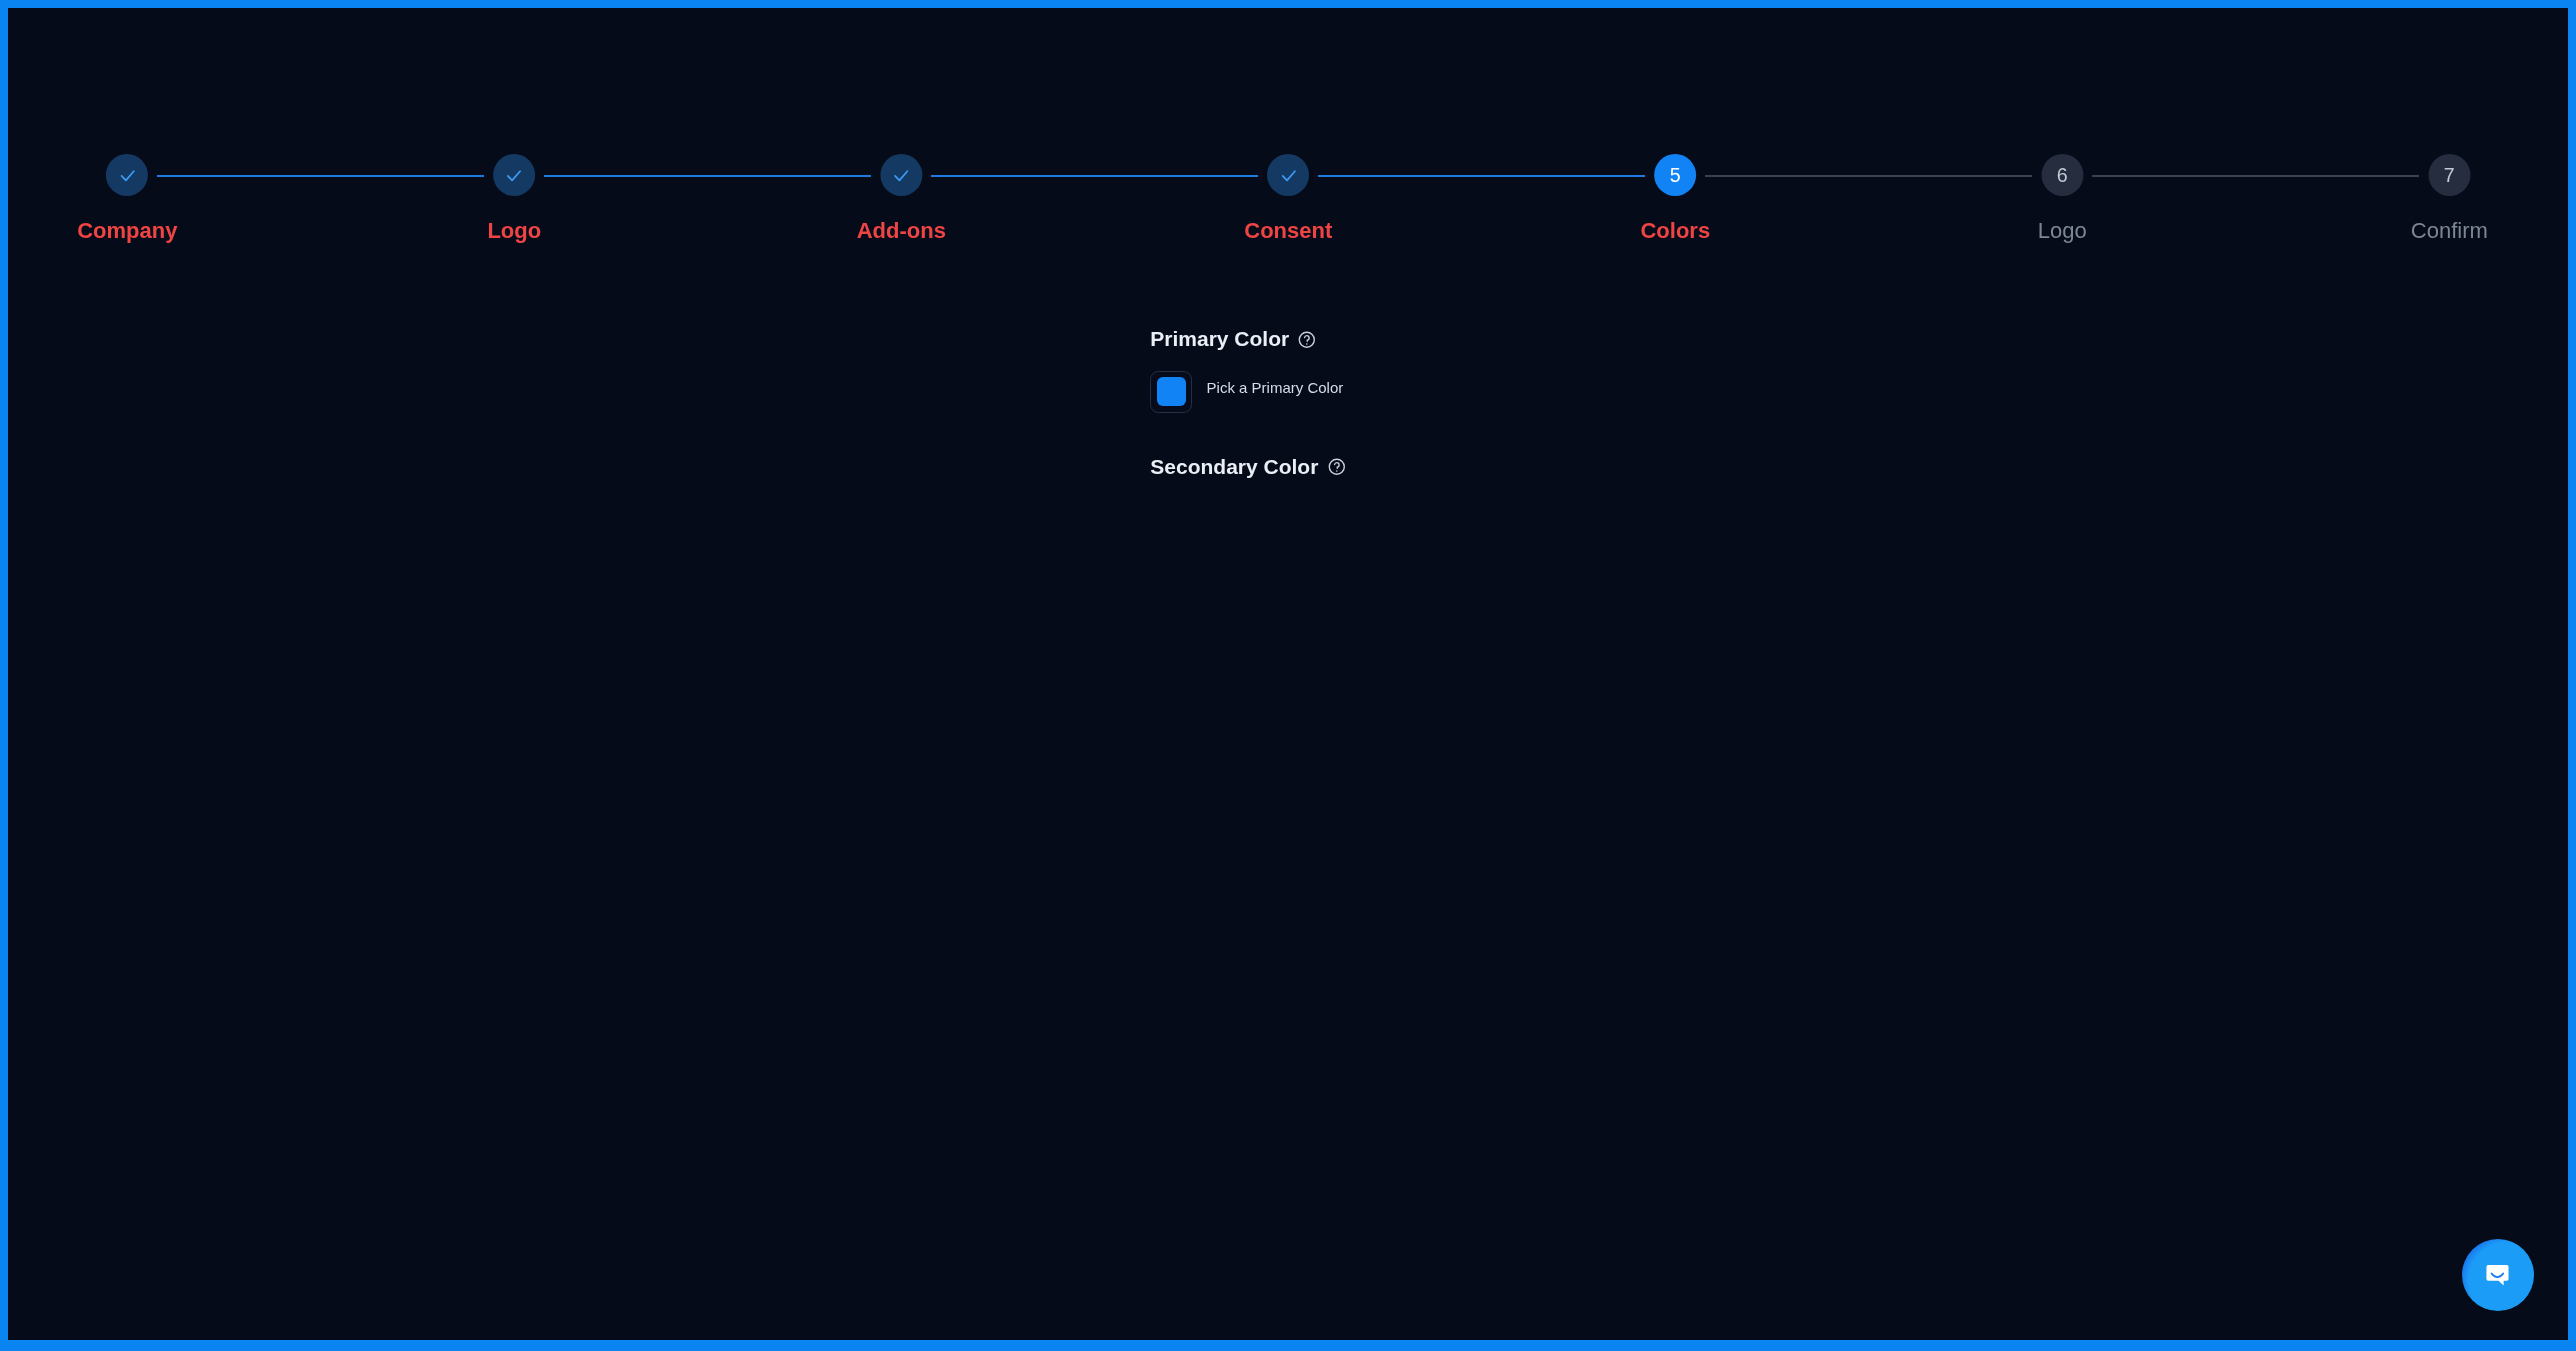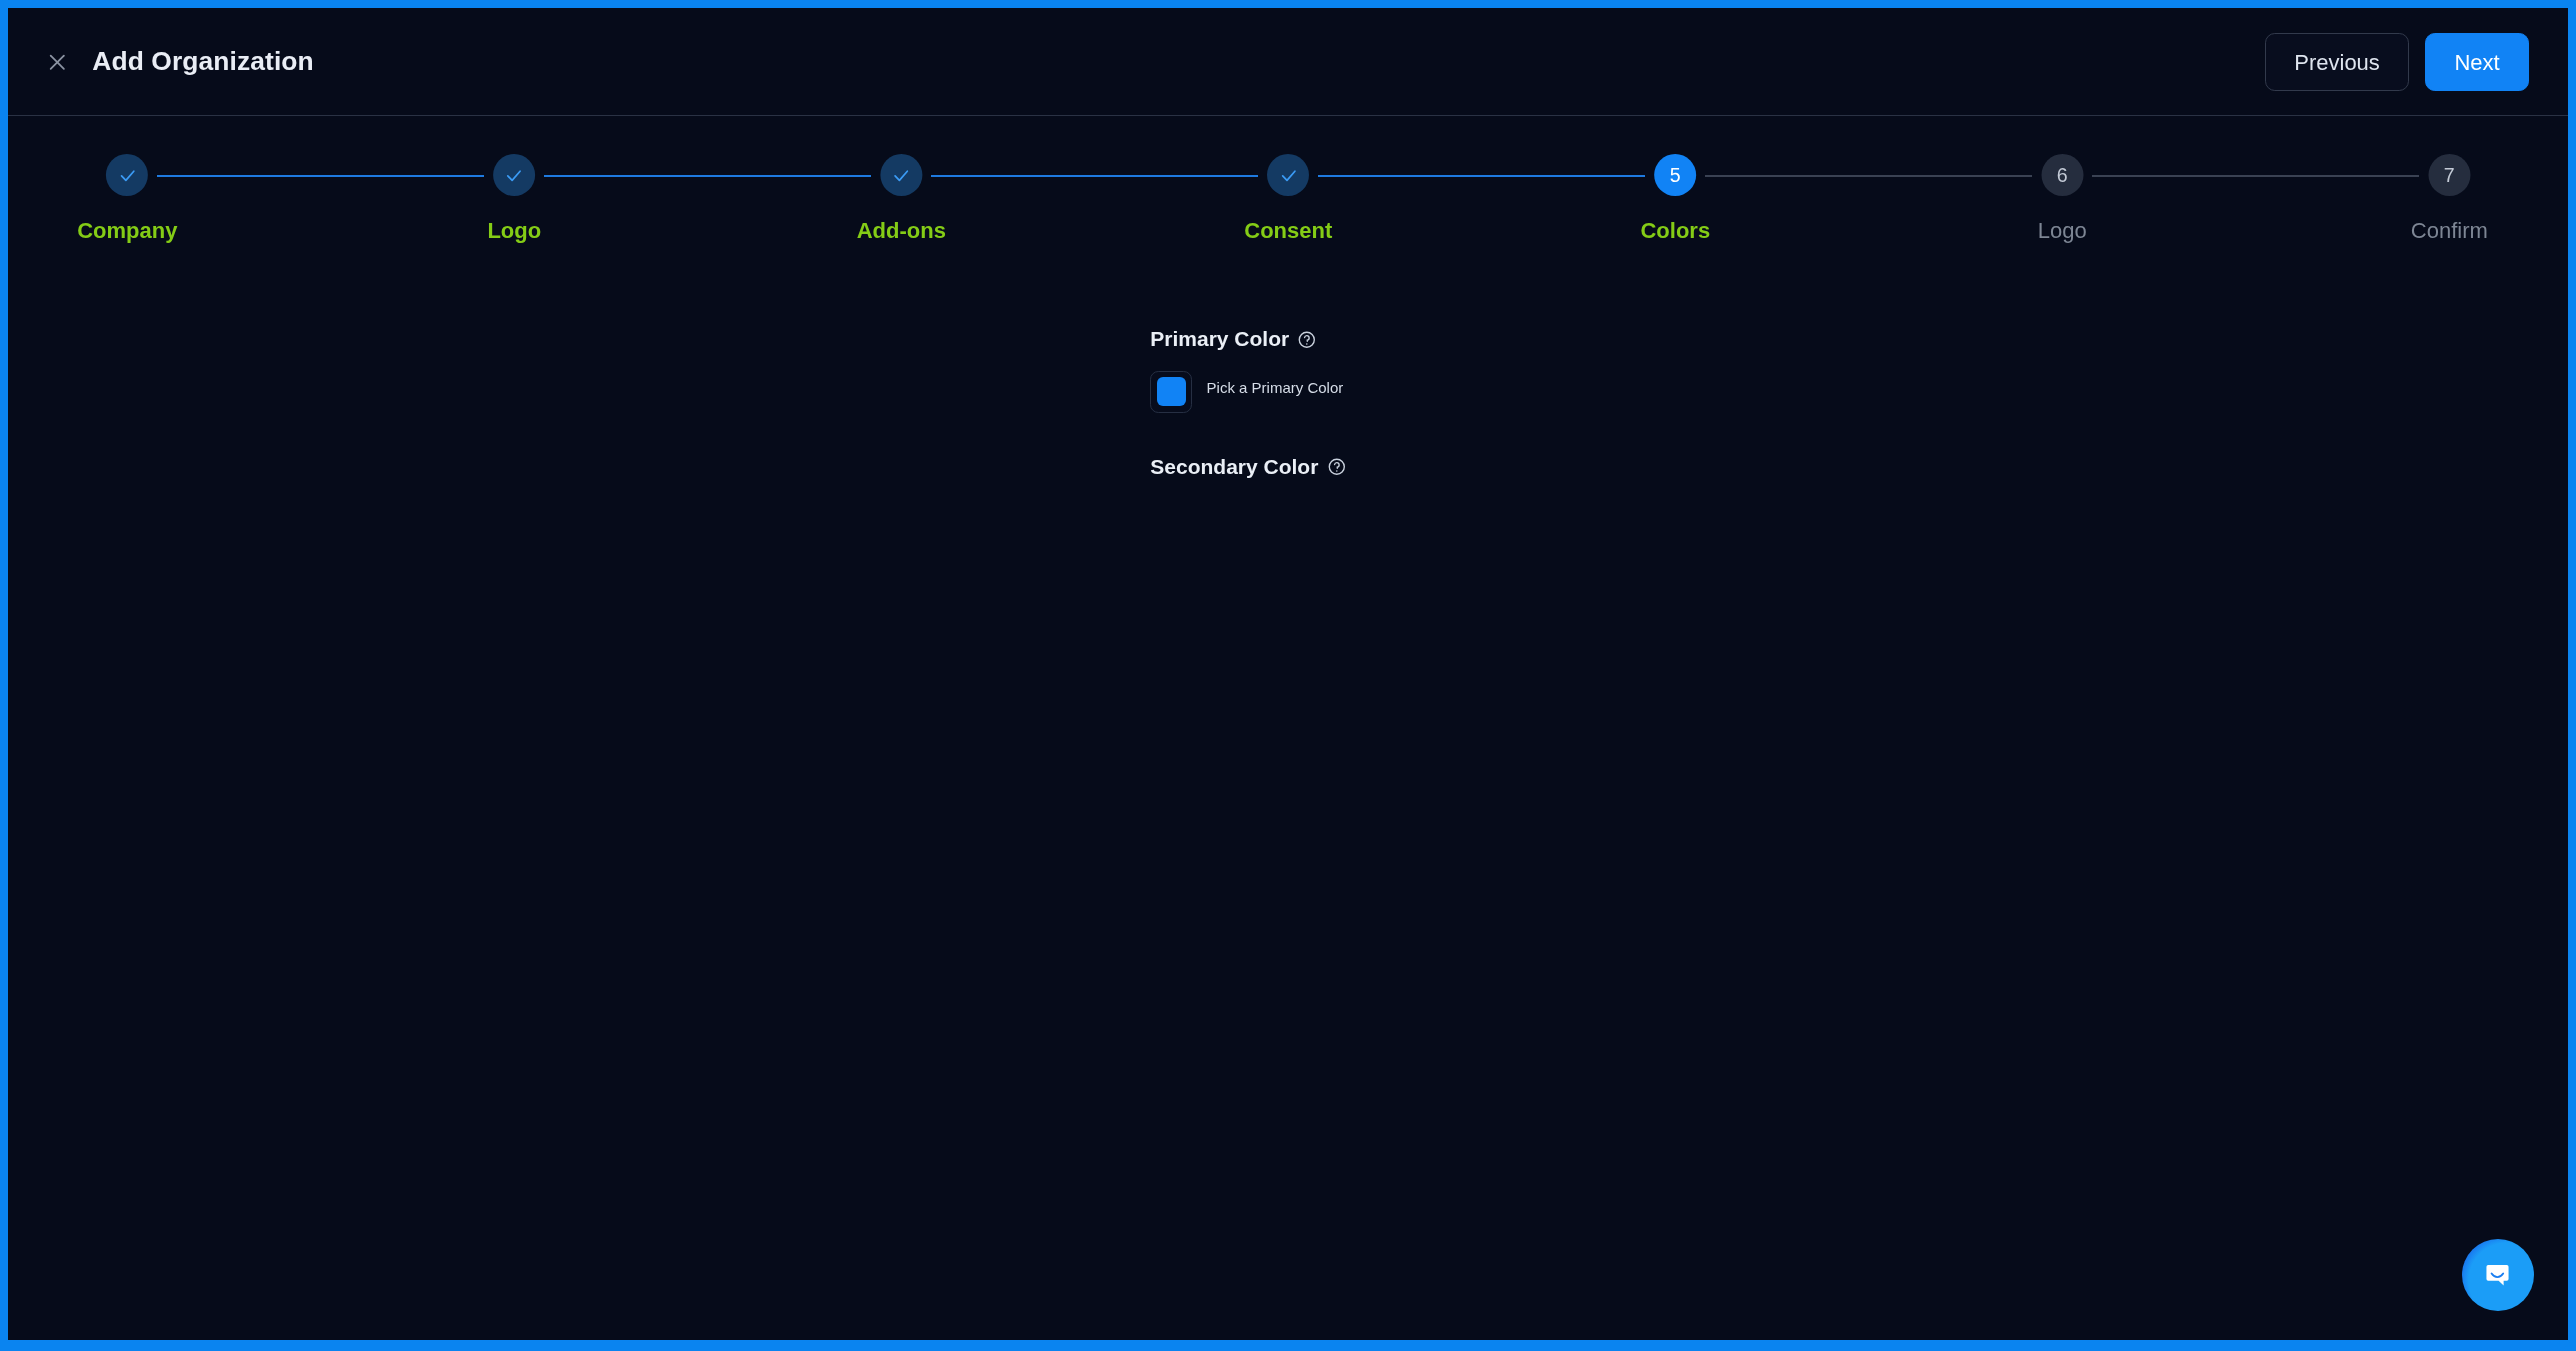--- a/index.html
+++ b/index.html
@@ -133,21 +133,21 @@
     background: #252d3e;
     color: #c3cad6;
   }
   .step-label {
     margin-top: 22px;
     font-size: 22px;
     white-space: nowrap;
   }
   .step-label.done,
   .step-label.active {
-    color: #84cc16;
+    color: #ef4444;
     font-weight: bold;
     text-align: center;
   }
   .step-label.todo {
     color: #7d8694;
     font-weight: normal;
   }
   .connector {
     position: absolute;
     top: 59px;
@@ -239,35 +239,20 @@
     cursor: pointer;
   }
   #chat-launcher svg { display: block; }
 </style>
 </head>
 <body>
 
 <div id="app-frame">
   <div id="app-surface">
 
-    <div id="modal-header">
-      <div class="header-left">
-        <span class="close-icon">
-          <svg width="22.6" height="22.6" viewBox="0 0 24 24" fill="none" stroke="#8c94a3" stroke-width="1.9" stroke-linecap="round">
-            <line x1="5" y1="5" x2="19" y2="19"></line>
-            <line x1="19" y1="5" x2="5" y2="19"></line>
-          </svg>
-        </span>
-        <span id="modal-title">Add Organization</span>
-      </div>
-      <div class="header-right">
-        <button class="btn btn-outline">Previous</button>
-        <button class="btn btn-primary">Next</button>
-      </div>
-    </div>
 
     <div id="stepper">
         <div class="connector done" style="left: 149px; width: 327px;"></div>
         <div class="connector done" style="left: 536px; width: 327px;"></div>
         <div class="connector done" style="left: 923px; width: 327px;"></div>
         <div class="connector done" style="left: 1310px; width: 327px;"></div>
         <div class="connector todo" style="left: 1697px; width: 327px;"></div>
         <div class="connector todo" style="left: 2084px; width: 327px;"></div>
         <div class="step" style="left: 119px;">
           <div class="step-circle done">

